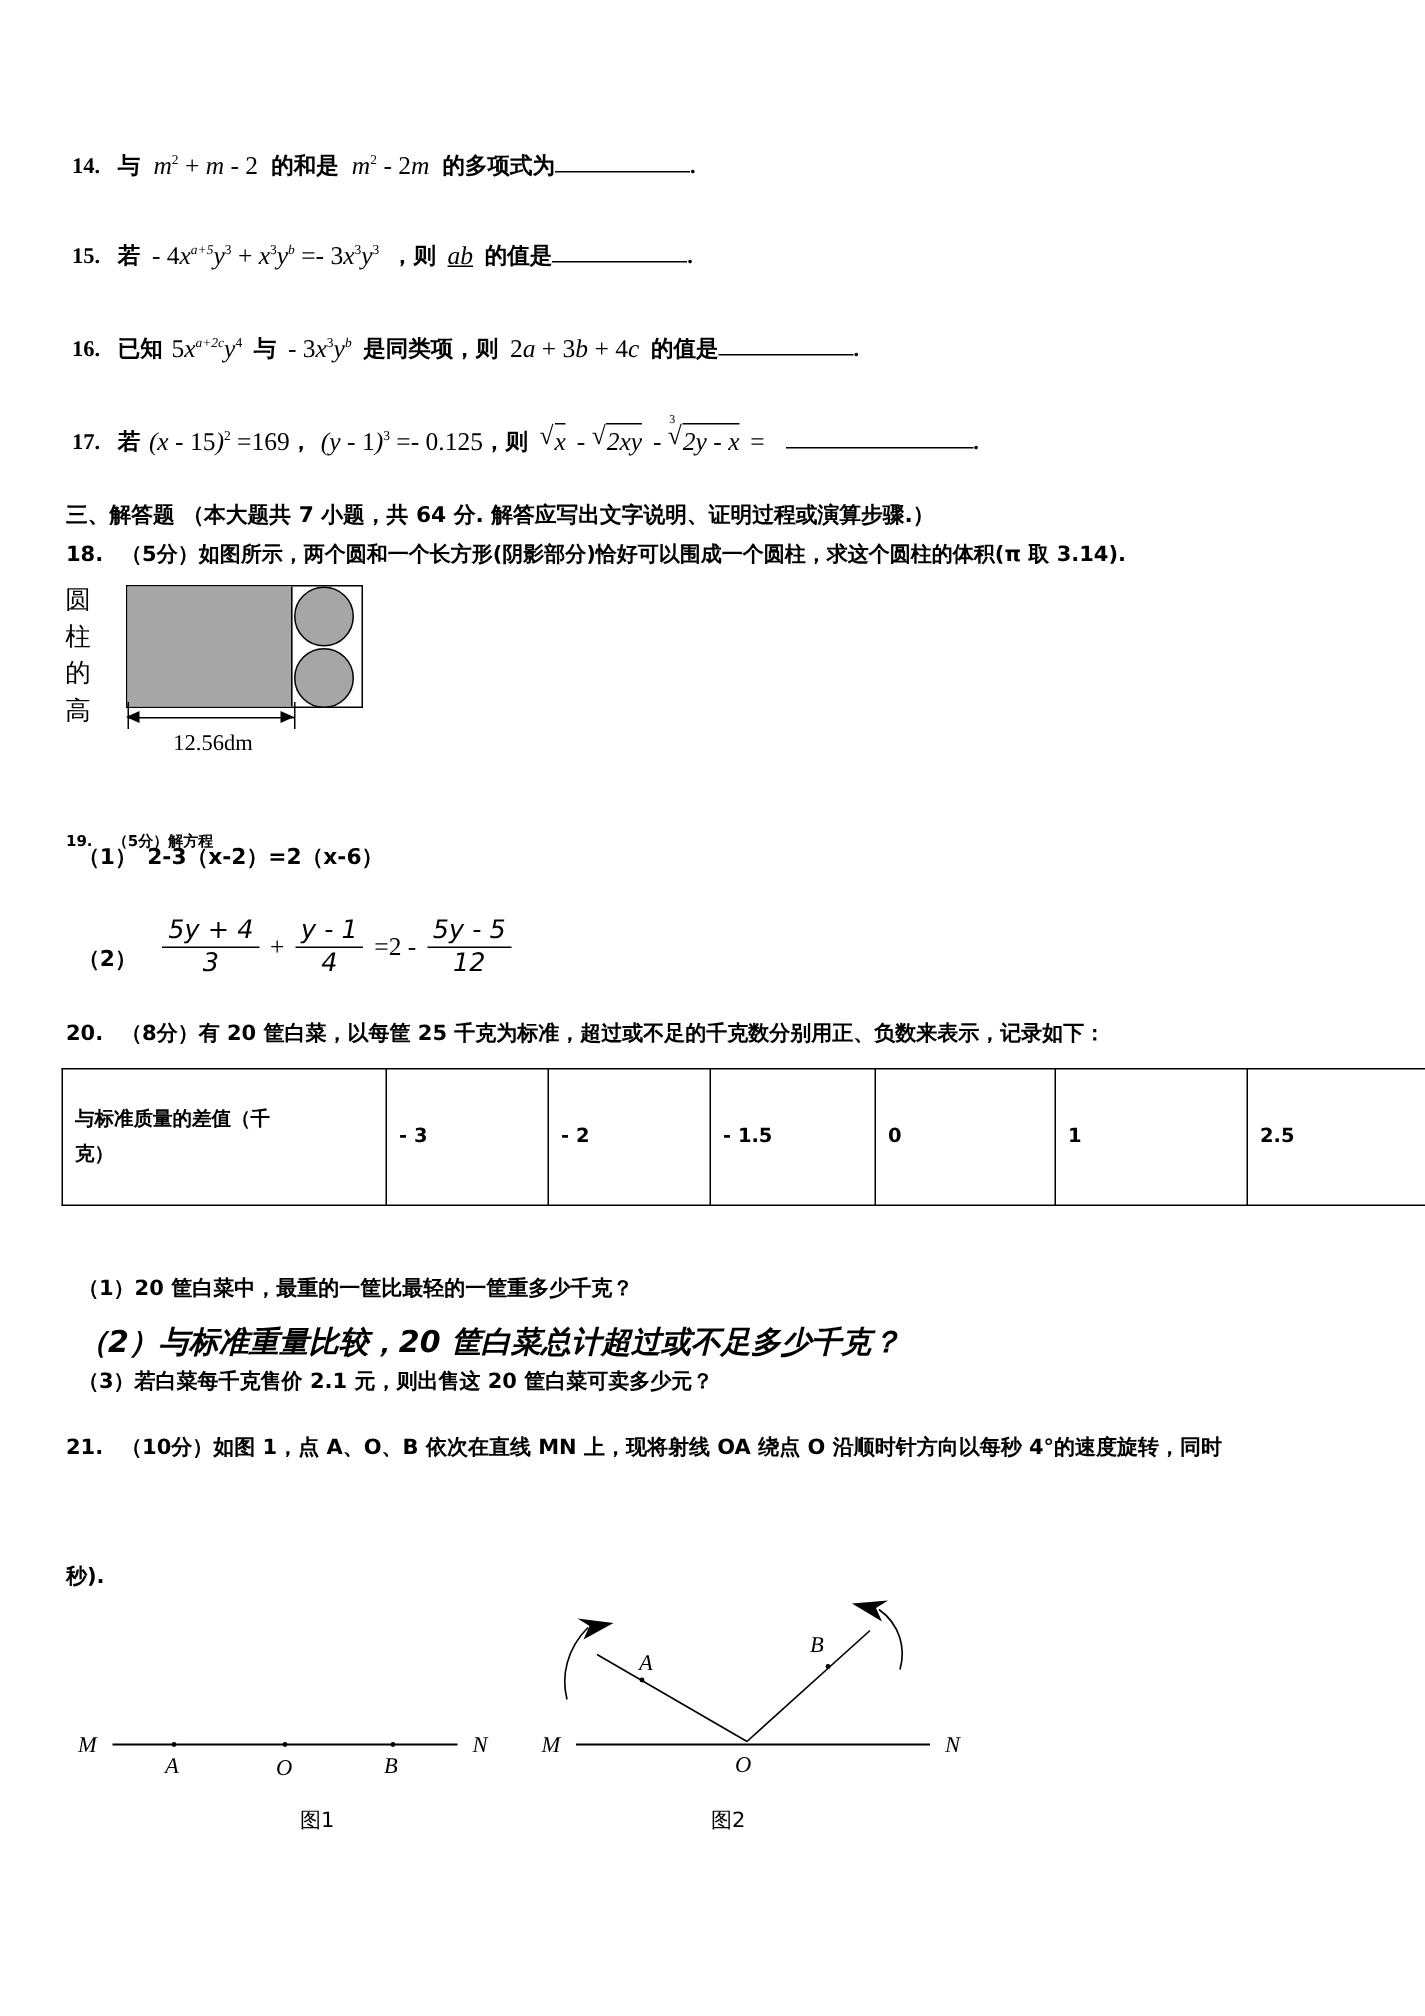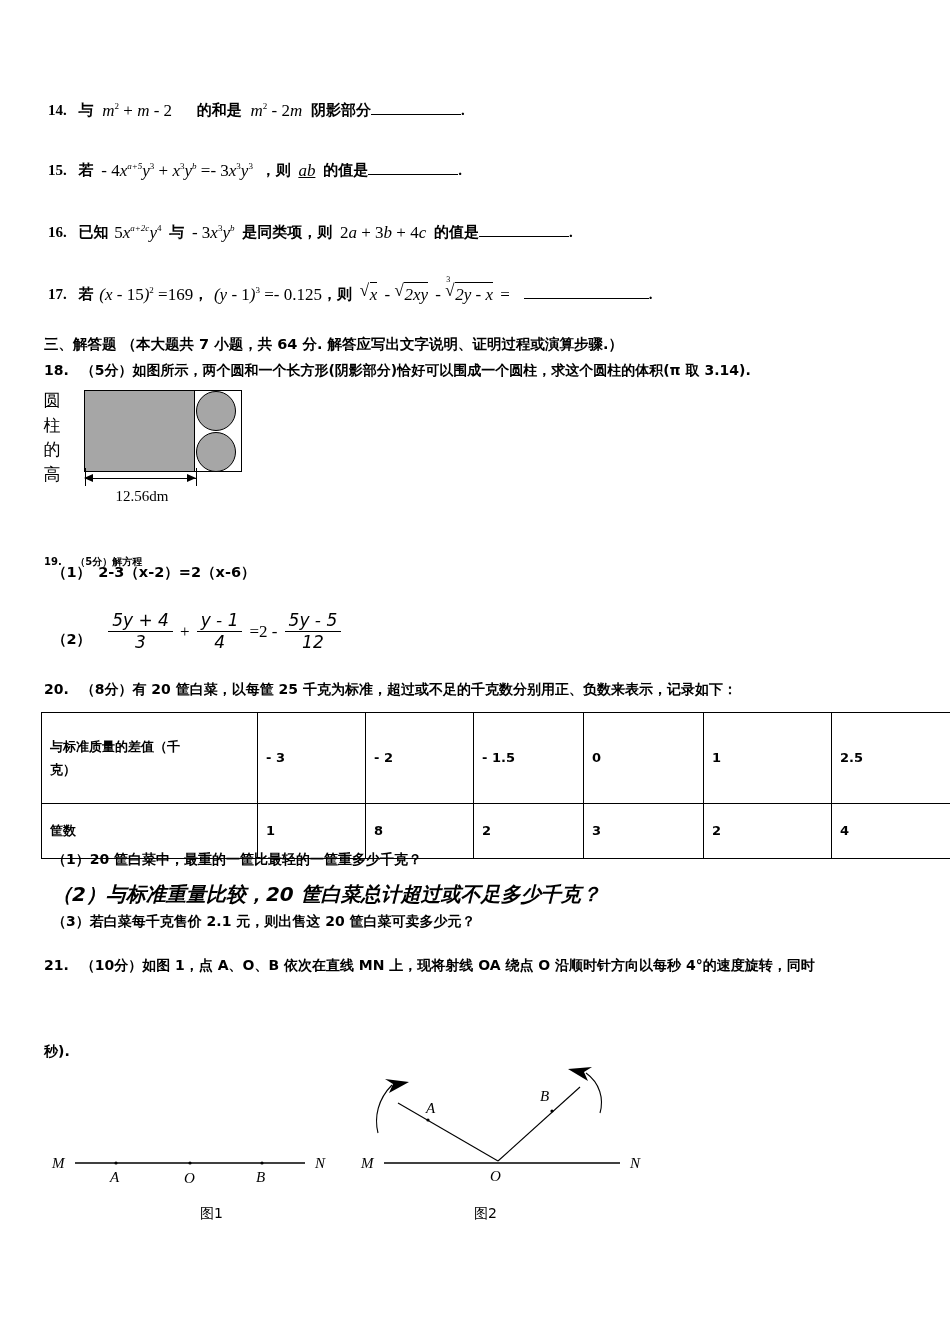--- a/index.html
+++ b/index.html
@@ -210,23 +210,23 @@
 </style>
 </head>
 <body>
 
 <div class="page">
 
   <div class="qline" style="left:48px; top:100px;">
     <span class="qnum">14.</span>
     <span class="han" style="margin-left:8px;">与</span>
     <span class="math" style="margin-left:5px;">m<sup class="en">2</sup> <span class="op">+</span> m <span class="op">-</span> <span class="num">2</span></span>
-    <span class="han" style="margin-left:21px;">的和是</span>
+    <span class="han" style="margin-left:5px;">的和是</span>
     <span class="math" style="margin-left:5px;">m<sup class="en">2</sup> <span class="op">-</span> <span class="num">2</span>m</span>
-    <span class="han" style="margin-left:5px;">阴影部分</span><span class="blank" style="width:90px;"></span><span>.</span>
+    <span class="han" style="margin-left:5px;">的多项式为</span><span class="blank" style="width:90px;"></span><span>.</span>
   </div>
 
   <div class="qline" style="left:48px; top:160px;">
     <span class="qnum">15.</span>
     <span class="han" style="margin-left:8px;">若</span>
     <span class="math" style="margin-left:4px;"><span class="op">-</span> <span class="num">4</span>x<sup class="e">a+5</sup>y<sup class="en">3</sup> <span class="op">+</span> x<sup class="en">3</sup>y<sup class="e">b</sup> <span class="op">=</span><span class="op">-</span> <span class="num">3</span>x<sup class="en">3</sup>y<sup class="en">3</sup></span>
     <span class="han" style="margin-left:4px;">，则</span>
     <span class="math" style="margin-left:4px;text-decoration:underline;">ab</span>
     <span class="han" style="margin-left:4px;">的值是</span><span class="blank" style="width:90px;"></span><span>.</span>
   </div>
@@ -326,29 +326,20 @@
           <span>与标准质量的差值（千</span><br>
           <span>克）</span>
         </td>
         <td>- 3</td>
         <td>- 2</td>
         <td>- 1.5</td>
         <td>0</td>
         <td>1</td>
         <td>2.5</td>
       </tr>
-      <tr class="rowB">
-        <td>筐数</td>
-        <td>1</td>
-        <td>8</td>
-        <td>2</td>
-        <td>3</td>
-        <td>2</td>
-        <td>4</td>
-      </tr>
     </tbody>
   </table>
 
   <div class="qline han" style="left:52px; top:851px; font-size:14px;">（1）20 筐白菜中，最重的一筐比最轻的一筐重多少千克？</div>
   <div class="qline han" style="left:52px; top:882px; font-size:20px;font-style:italic;">（2）与标准重量比较，20 筐白菜总计超过或不足多少千克？</div>
   <div class="qline han" style="left:52px; top:913px; font-size:14px;">（3）若白菜每千克售价 2.1 元，则出售这 20 筐白菜可卖多少元？</div>
 
   <div class="qline han" style="left:44px; top:957px; font-size:14px;">
     <span>21.</span>
     <span style="margin-left:7px;">（10分）如图 1，点 A、O、B 依次在直线 MN 上，现将射线 OA 绕点 O 沿顺时针方向以每秒 4°的速度旋转，同时</span>

